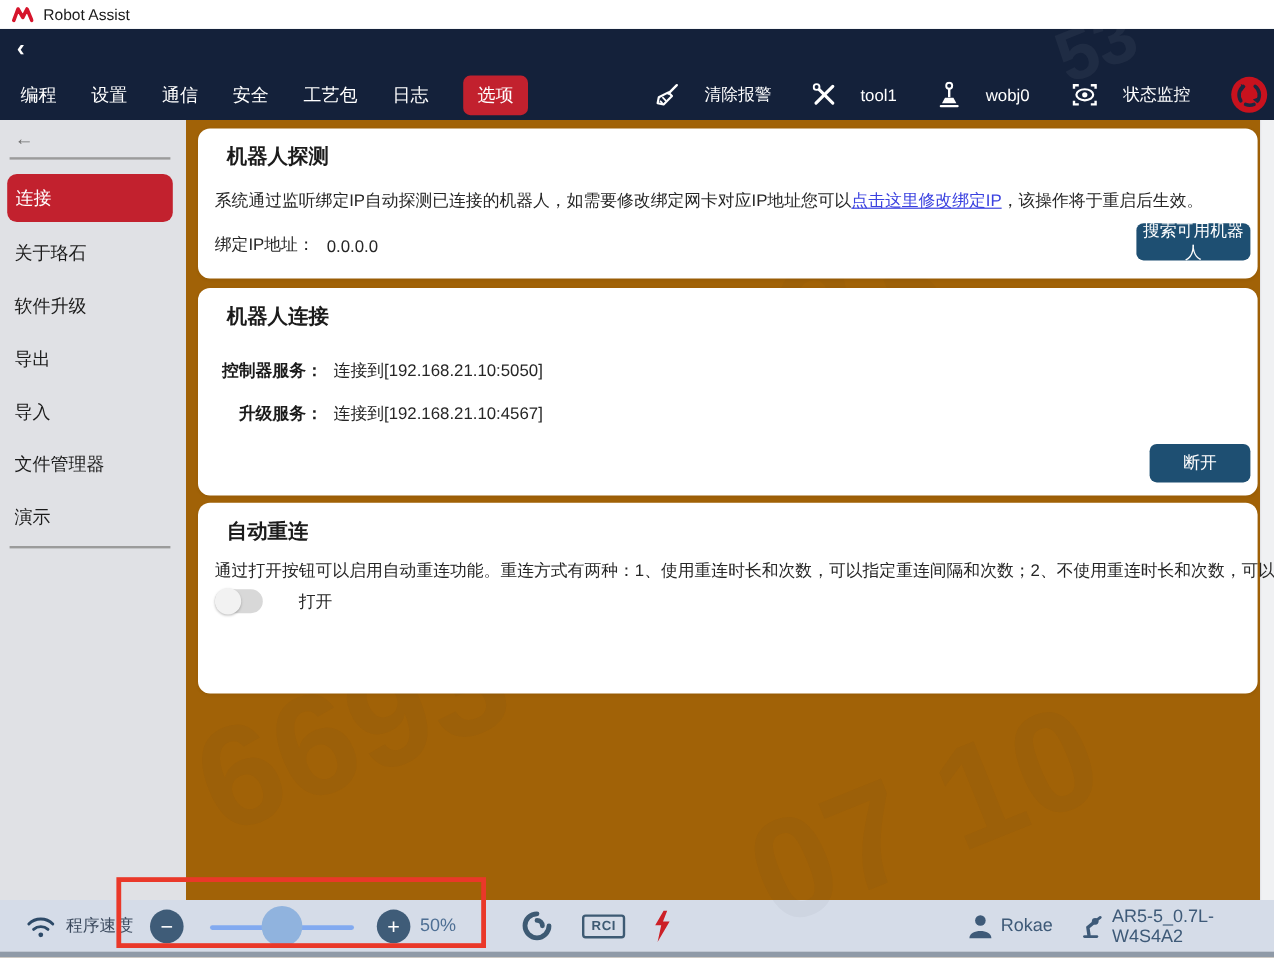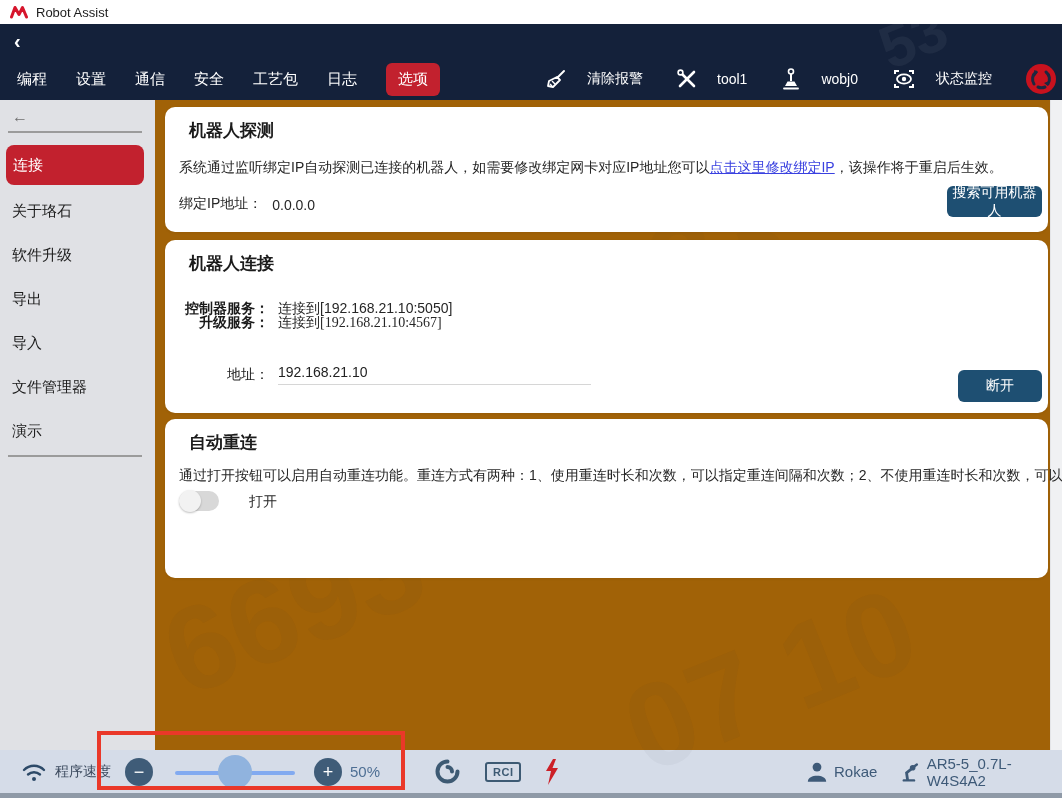--- a/index.html
+++ b/index.html
@@ -186,27 +186,23 @@
     </div>
     <button class="btn btn-search">搜索可用机器人</button>
   </div>
 
   <div class="card card2 cards-z">
     <div class="card-title">机器人连接</div>
     <div class="svc-row" style="top:60px;">
       <span class="svc-label">控制器服务：</span>
       <span class="svc-value">连接到[192.168.21.10:5050]</span>
     </div>
-    <div class="svc-row" style="top:74px;font-family:Liberation Serif, serif;">
+    <div class="svc-row" style="top:96px;">
       <span class="svc-label">升级服务：</span>
       <span class="svc-value">连接到[192.168.21.10:4567]</span>
-    </div>
-    <div class="svc-row" style="top:124px; align-items:flex-start;">
-      <span class="svc-label normal" style="padding-top:2px;">地址：</span>
-      <input class="u-input addr-input" style="margin-left: 9px;" value="192.168.21.10">
     </div>
     <button class="btn btn-disconnect">断开</button>
   </div>
 
   <div class="card card3 cards-z">
     <div class="card-title">自动重连</div>
     <div class="desc" style="top:48px;">通过打开按钮可以启用自动重连功能。重连方式有两种：1、使用重连时长和次数，可以指定重连间隔和次数；2、不使用重连时长和次数，可以一直重连。</div>
     <div class="row-inline" style="left:14px; top:72px;">
       <div class="toggle">
           <div class="knob"></div>

